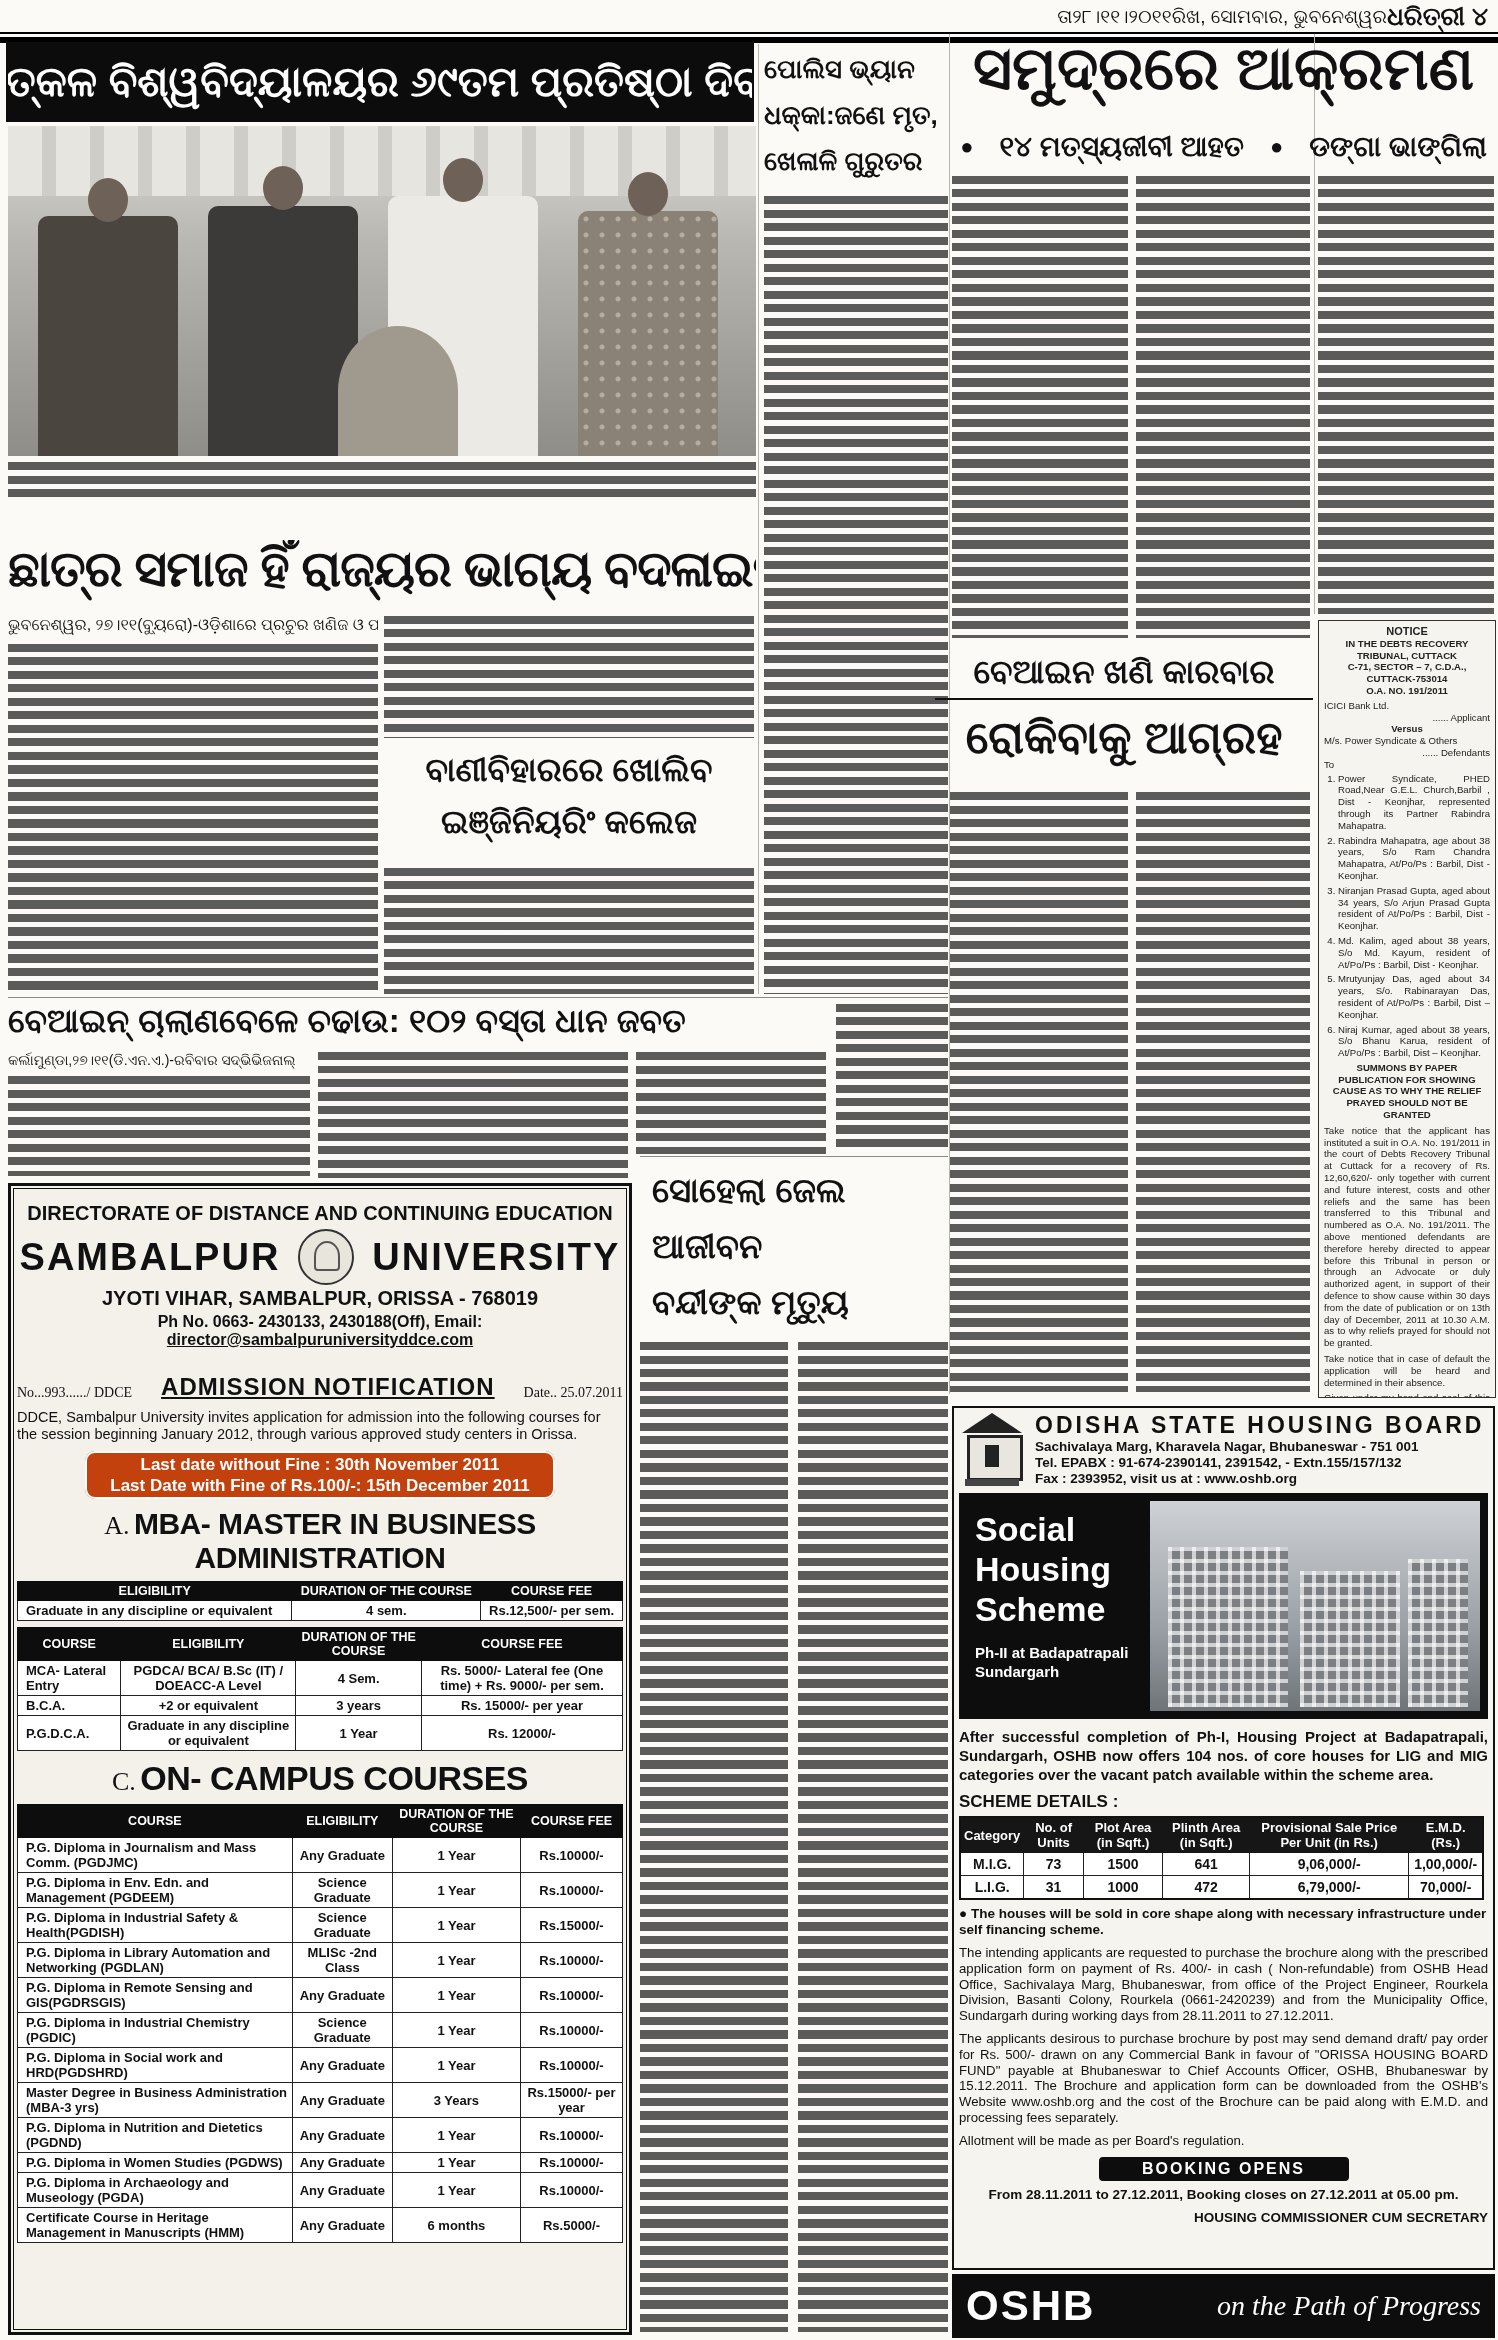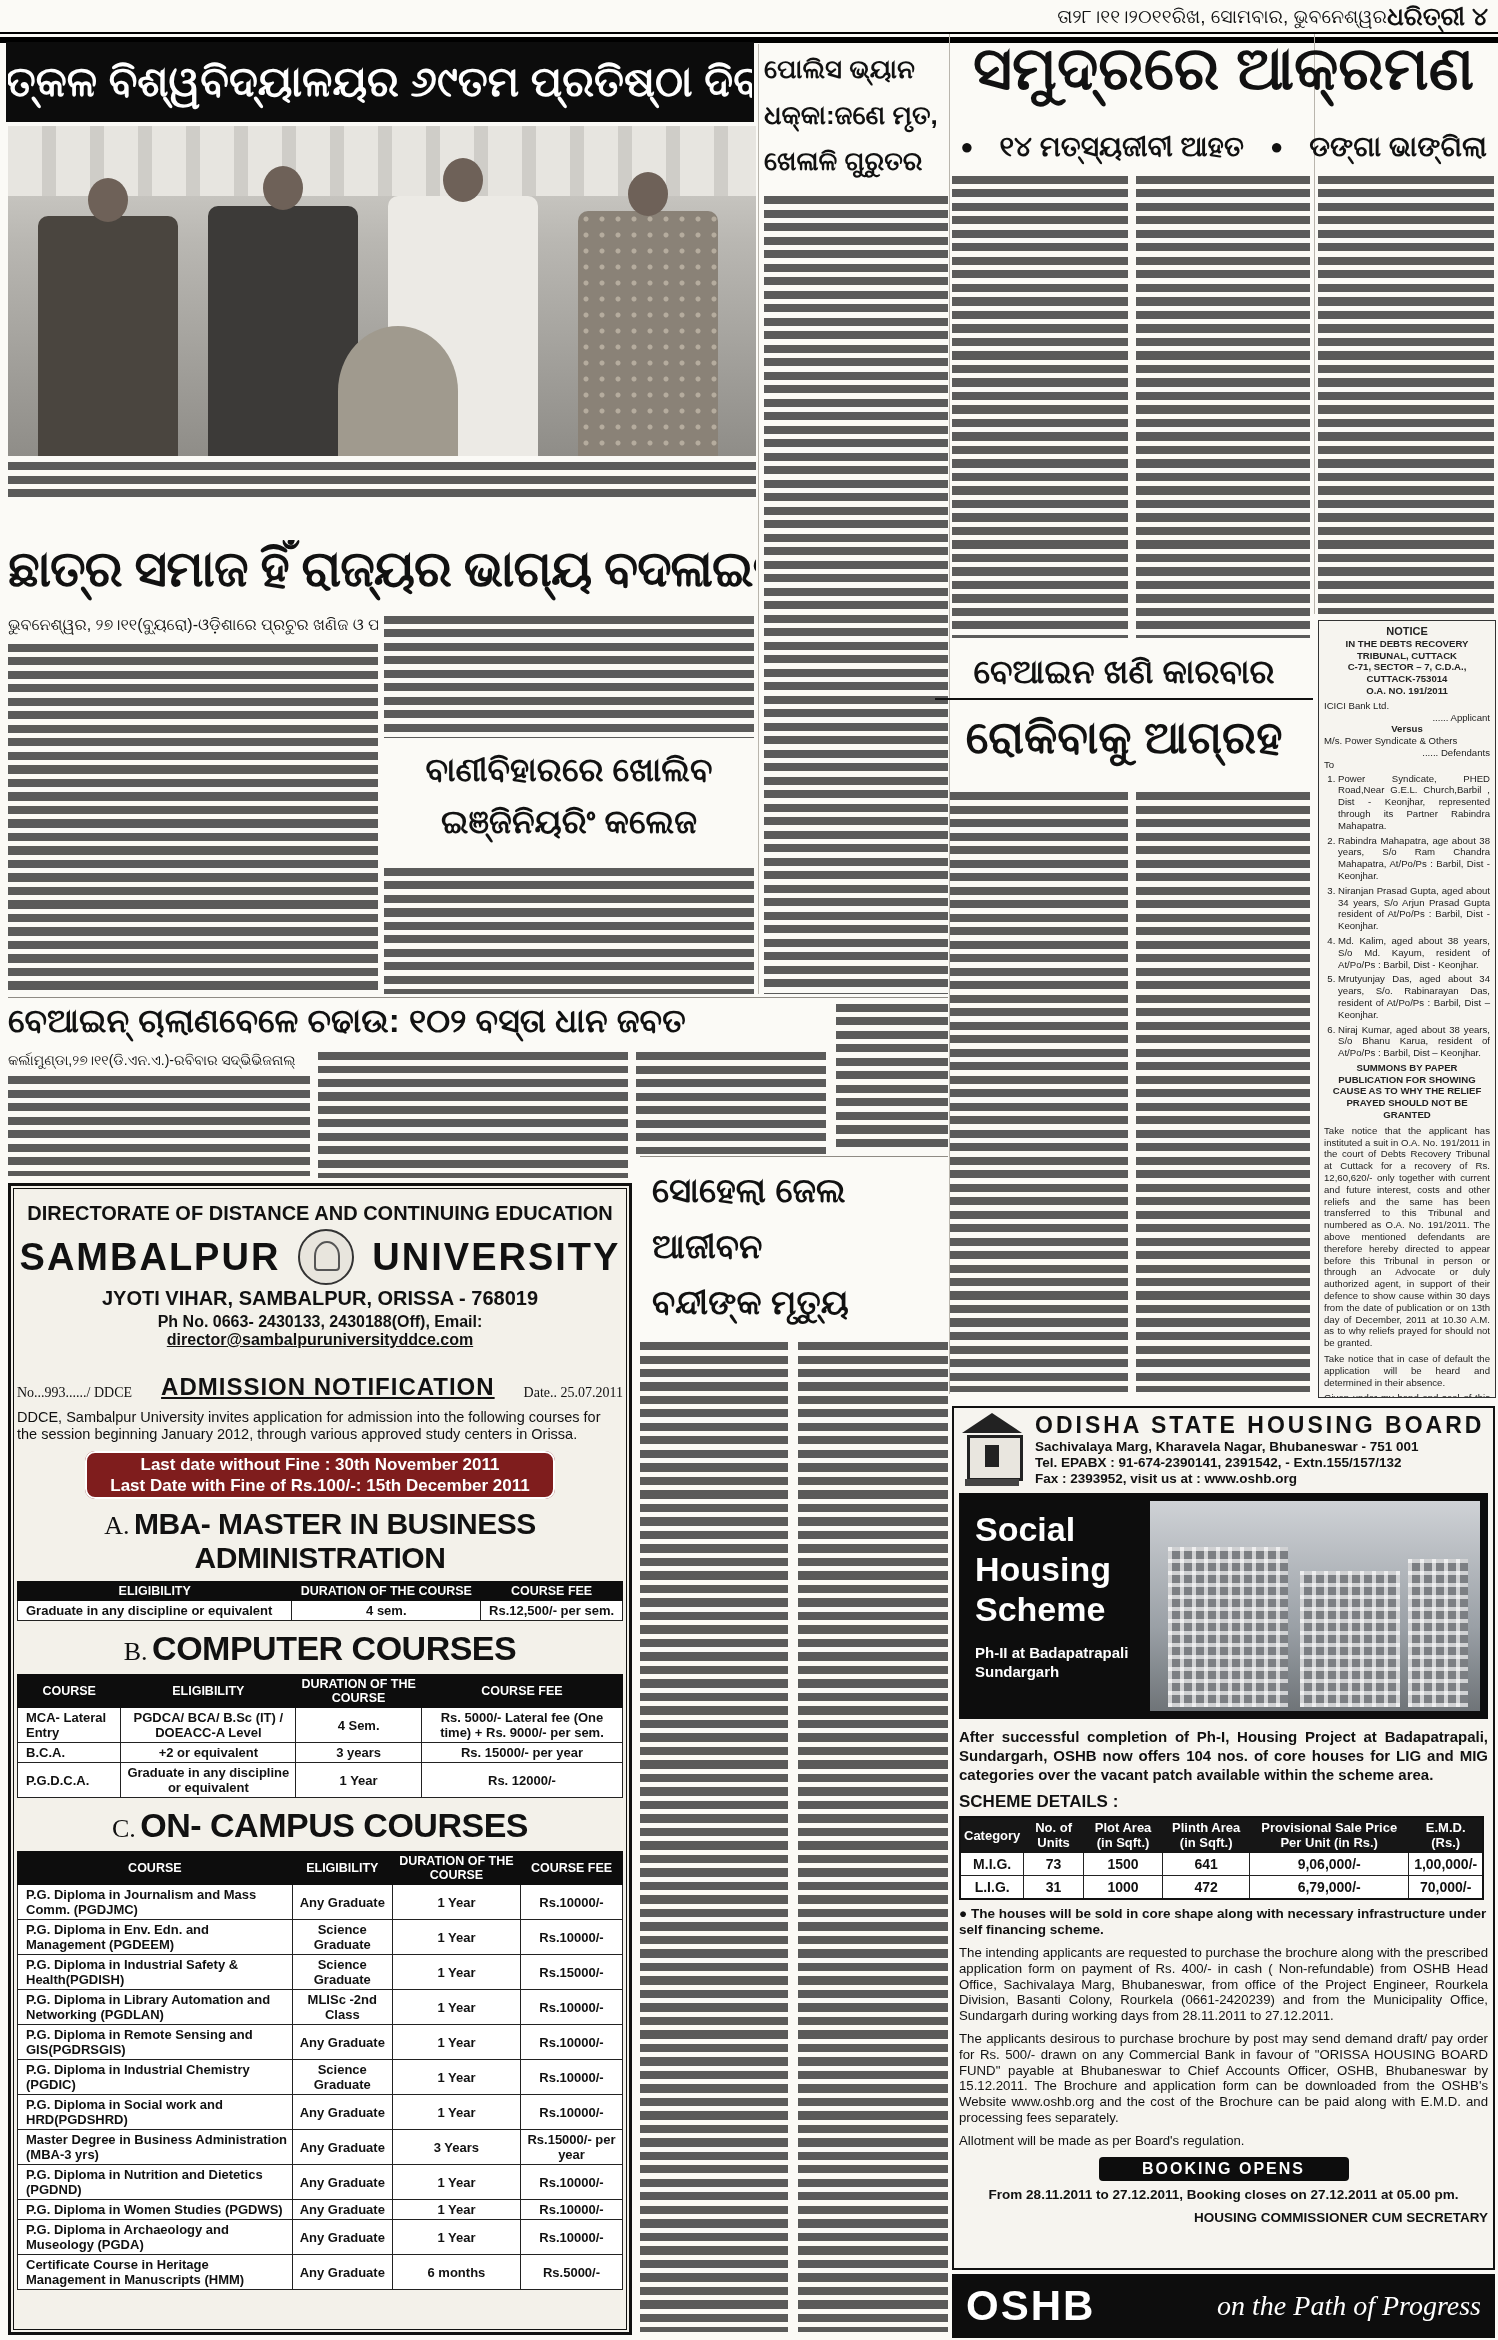--- a/index.html
+++ b/index.html
@@ -54,21 +54,21 @@
   .sad .uname{font-size:38px;font-weight:bold;letter-spacing:2px;}
   .emblem{width:52px;height:52px;border:2px solid #333;border-radius:50%;background:#e8e5dd;position:relative;}
   .emblem:after{content:"";position:absolute;left:14px;top:10px;width:22px;height:26px;border:2px solid #555;border-radius:50% 50% 4px 4px;}
   .sad .addr{text-align:center;font-weight:bold;font-size:20px;margin-top:2px;}
   .sad .ph{text-align:center;font-weight:bold;font-size:16px;margin-top:3px;}
   .sad .ph .em{text-decoration:underline;}
   .sad .adrow{display:flex;justify-content:space-between;align-items:flex-end;margin-top:24px;}
   .sad .refno{font-family:"Liberation Serif",serif;font-size:14px;}
   .sad .adm{font-size:24px;font-weight:bold;text-decoration:underline;letter-spacing:1px;}
   .sad .intro{font-size:14.5px;margin-top:8px;line-height:17px;}
-  .sad .dead{margin:8px auto 0;width:470px;background:#7f1d1d;color:#fff;border-radius:10px;
+  .sad .dead{margin:8px auto 0;width:470px;background:#c2410c;color:#fff;border-radius:10px;
              text-align:center;font-weight:bold;font-size:17px;line-height:21px;padding:3px 0;box-shadow:0 0 0 2px #fff inset;}
   .sad .secA{margin-top:8px;text-align:center;}
   .sad .secA .ltr{font-family:"Liberation Serif",serif;font-size:26px;}
   .sad .secA .ttl{font-size:30px;font-weight:bold;letter-spacing:-.5px;}
   .sad table{border-collapse:collapse;width:606px;margin-top:6px;background:#fff;}
   .sad th{background:#0d0d0d;color:#fff;font-size:12.5px;padding:2px 3px;border:1px solid #0d0d0d;}
   .sad td{border:1px solid #222;font-size:13px;font-weight:bold;text-align:center;padding:2px 4px;line-height:15px;}
   .sad td:first-child{text-align:left;padding-left:8px;}
   .sad .secB{margin-top:8px;text-align:center;}
   .sad .secB .ltr{font-family:"Liberation Serif",serif;font-size:26px;}
@@ -251,24 +251,20 @@
             </tr>
           </thead>
         <tbody>
             <tr>
               <td>Graduate in any discipline or equivalent</td>
               <td>4 sem.</td>
               <td>Rs.12,500/- per sem.</td>
             </tr>
           </tbody>
       </table>
-      <div class="secB">
-        <span class="ltr">B.</span>
-        <span class="ttl">COMPUTER COURSES</span>
-      </div>
       <table>
         <thead>
             <tr>
               <th>COURSE</th>
               <th>ELIGIBILITY</th>
               <th>DURATION OF THE COURSE</th>
               <th>COURSE FEE</th>
             </tr>
           </thead>
         <tbody>

